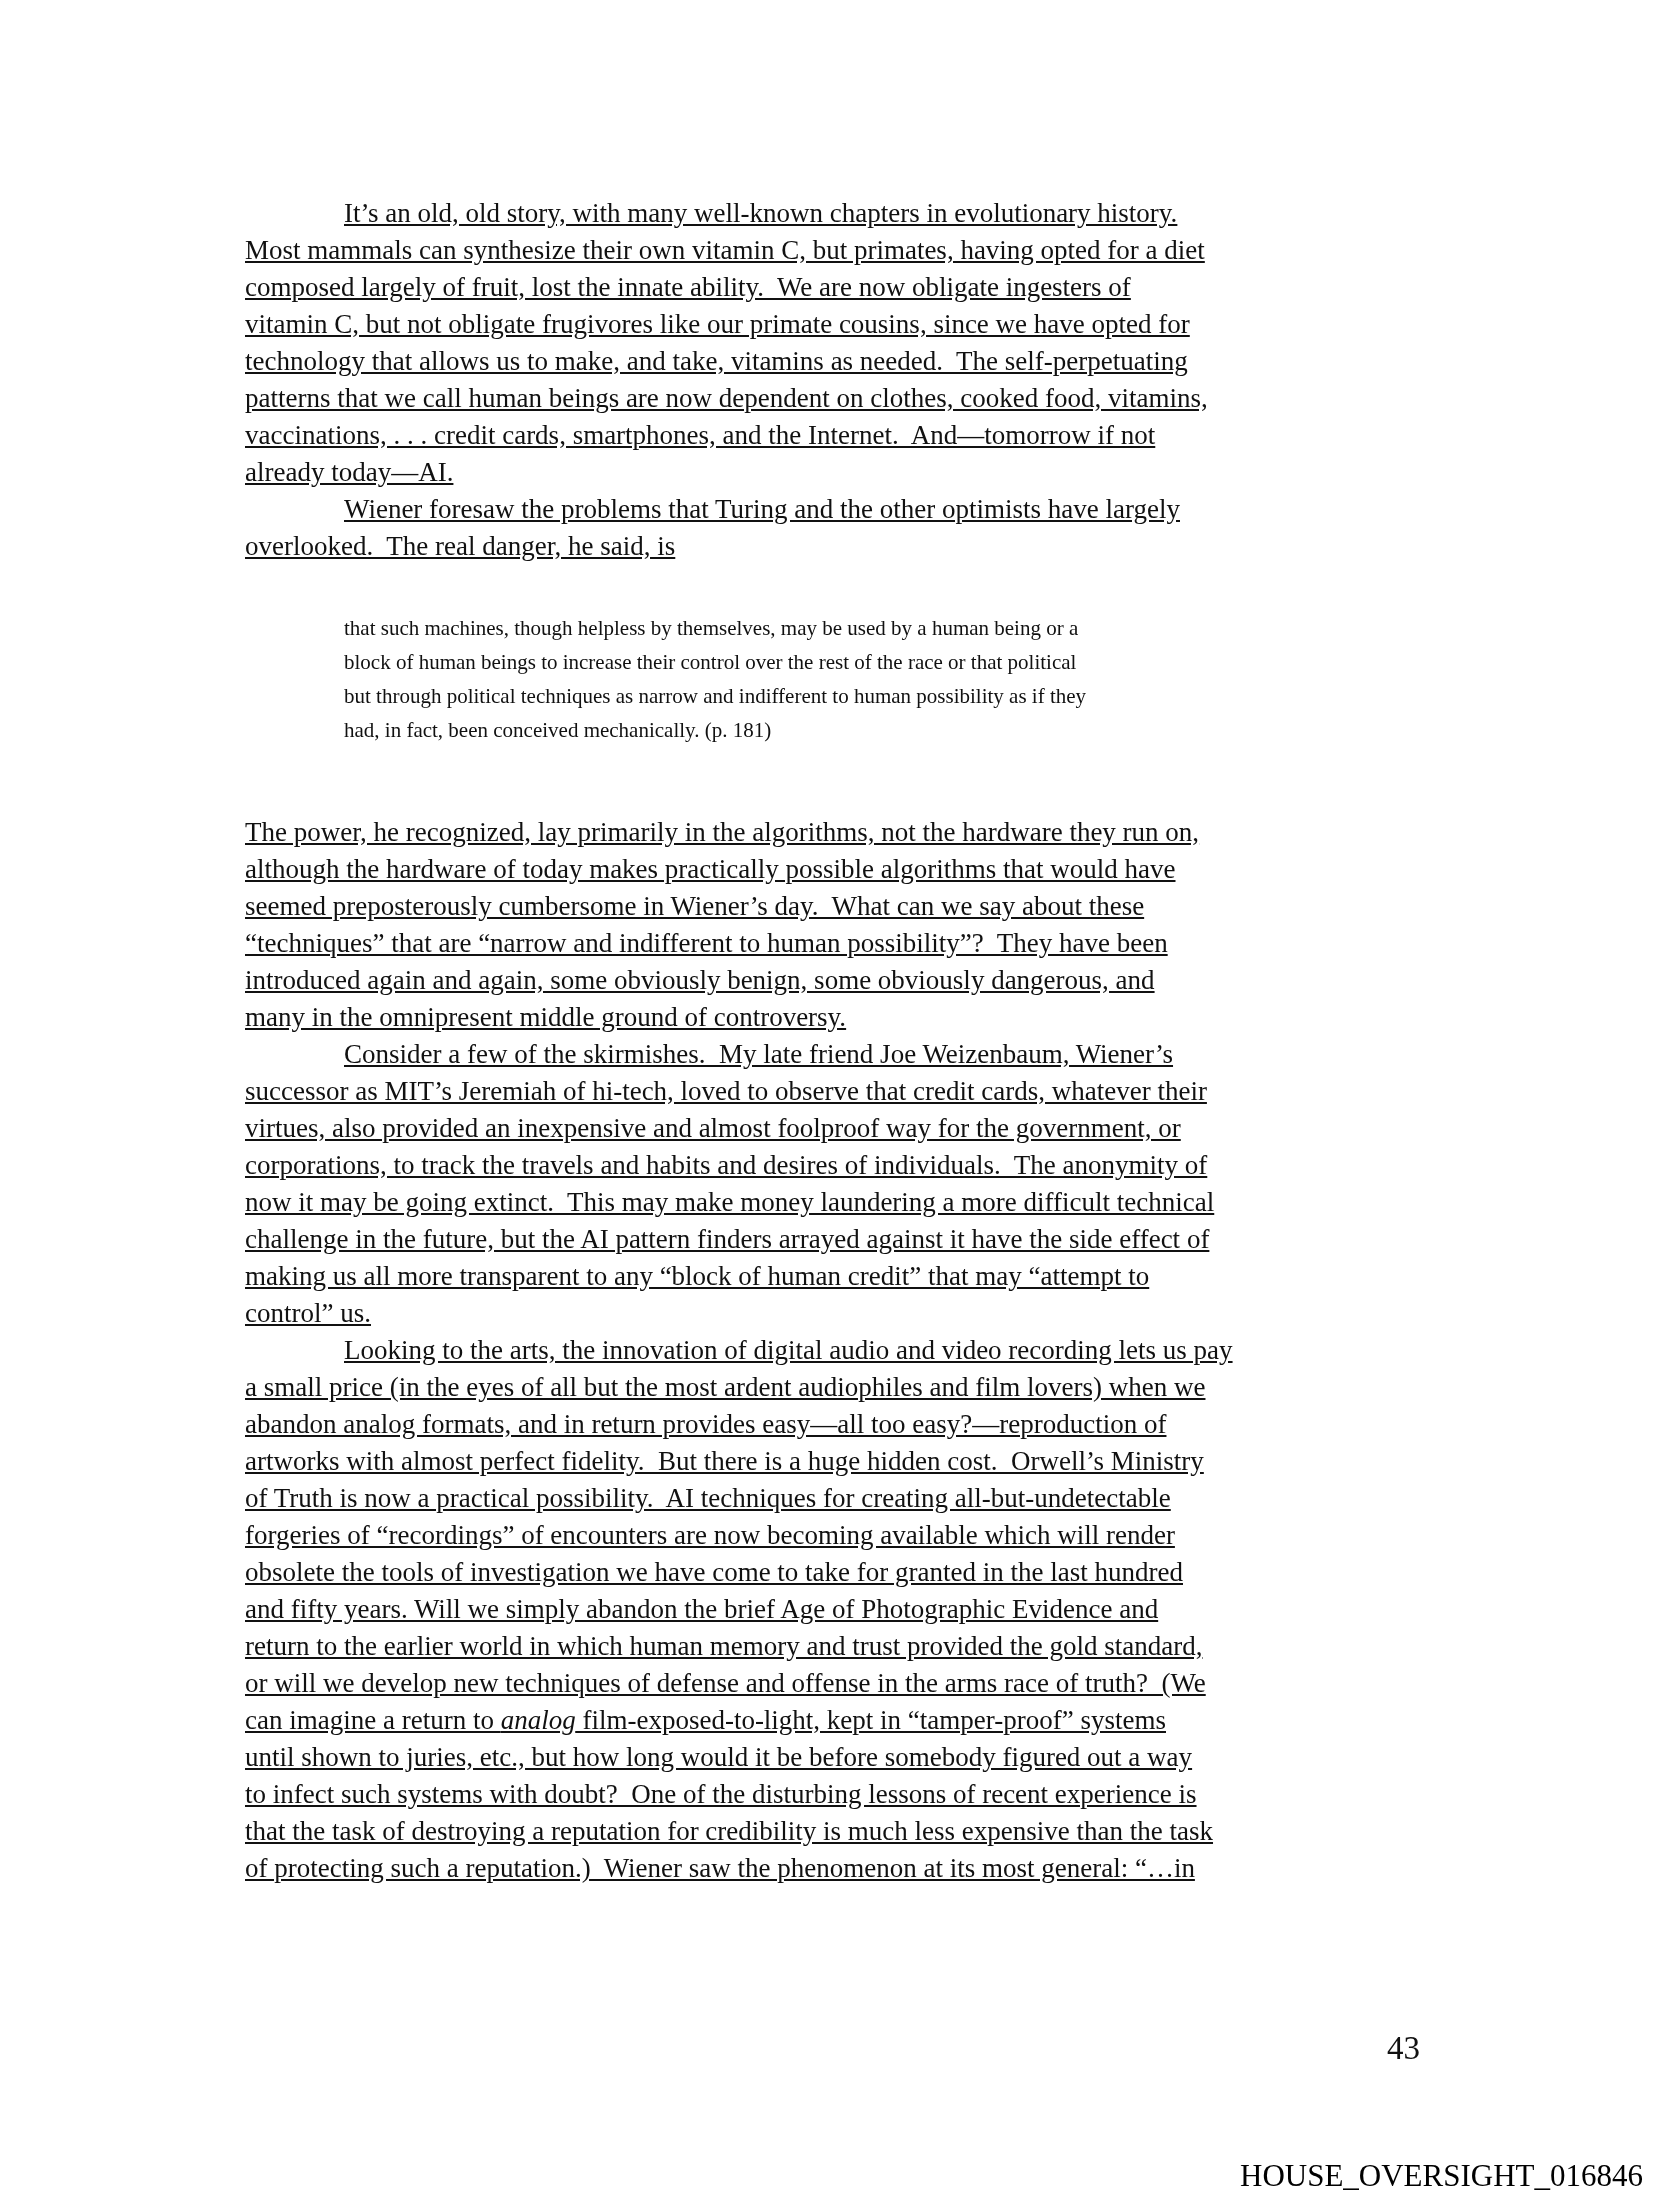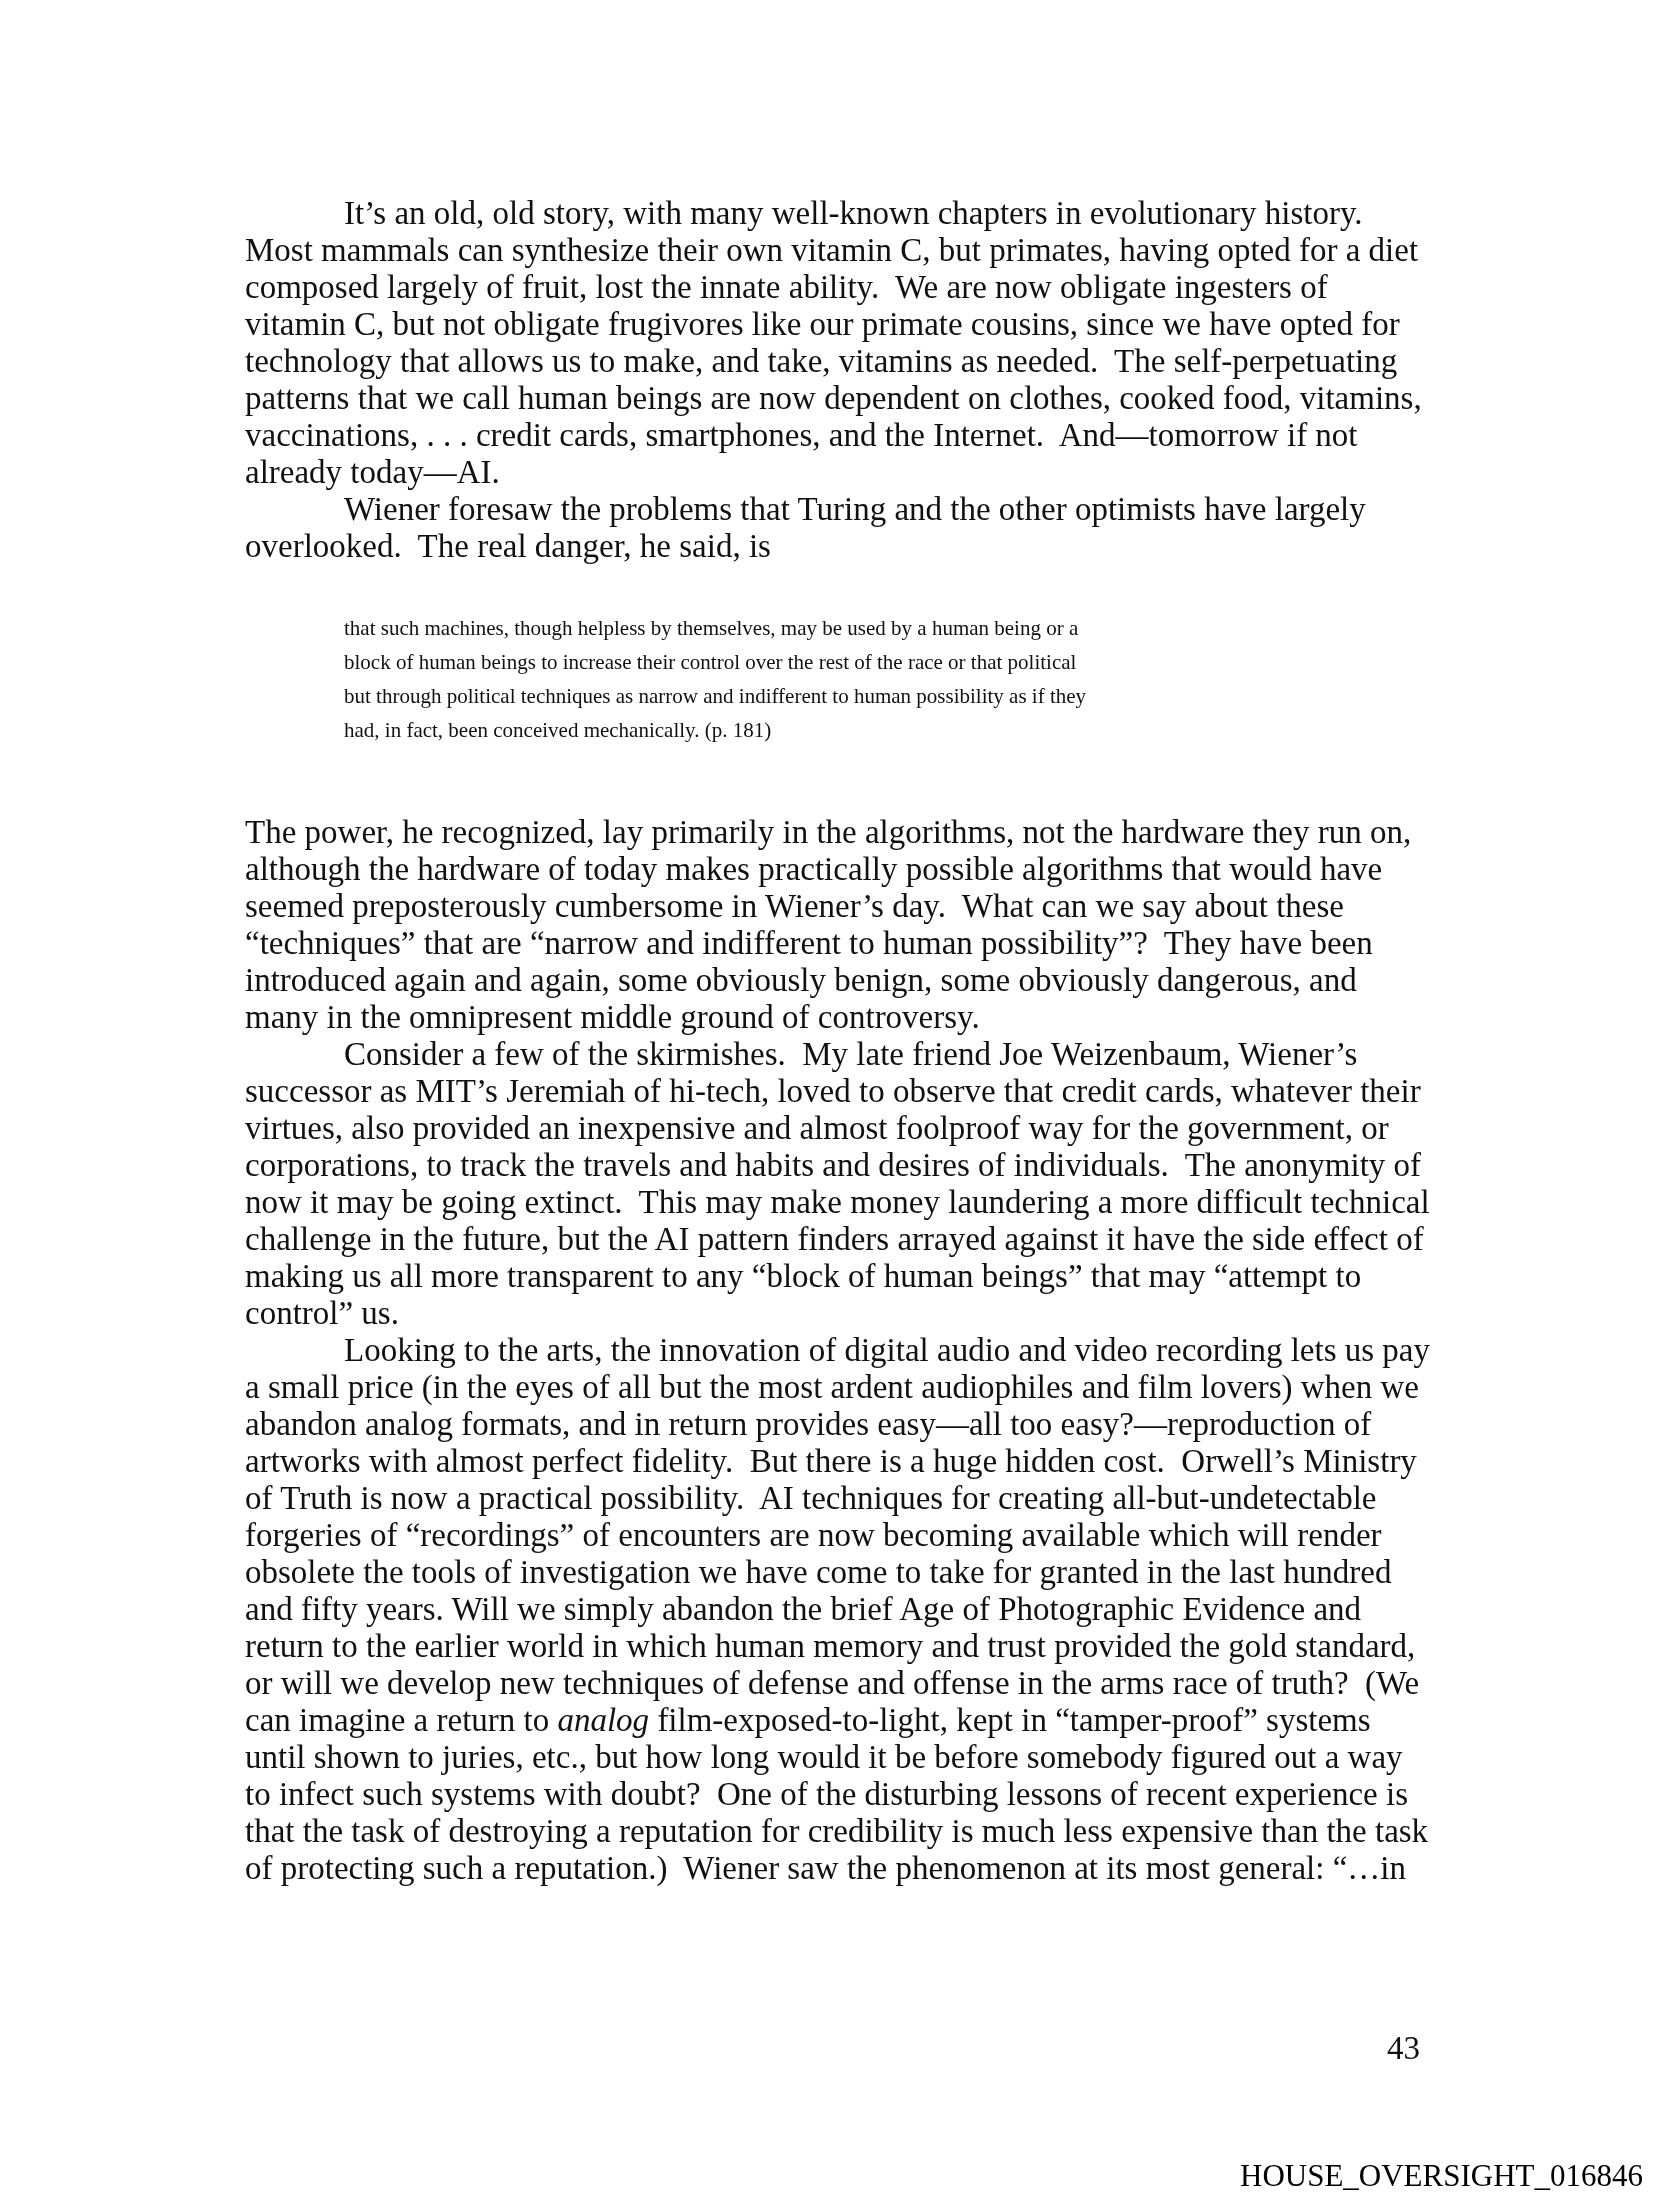--- a/index.html
+++ b/index.html
@@ -19,22 +19,23 @@
     left: 0; top: 0;
     width: 1669px;
     height: 2205px;
     background: #ffffff;
   }
   .body-block {
     position: absolute;
     left: 245px;
     width: 1178px;
     font-family: "Liberation Serif", "DejaVu Serif", serif;
-    font-size: 33px;
+    font-size: 27px;
     line-height: 37px;
+    text-decoration: underline;
   }
   .line {
     display: block;
     white-space: pre;
     height: 37px;
   }
   .line.indent {
     padding-left: 99px;
   }
   #block-1 { top: 195px; }
@@ -109,21 +110,21 @@
     <span class="line">seemed preposterously cumbersome in Wiener’s day.  What can we say about these</span>
     <span class="line">“techniques” that are “narrow and indifferent to human possibility”?  They have been</span>
     <span class="line">introduced again and again, some obviously benign, some obviously dangerous, and</span>
     <span class="line">many in the omnipresent middle ground of controversy.</span>
     <span class="line indent">Consider a few of the skirmishes.  My late friend Joe Weizenbaum, Wiener’s</span>
     <span class="line">successor as MIT’s Jeremiah of hi-tech, loved to observe that credit cards, whatever their</span>
     <span class="line">virtues, also provided an inexpensive and almost foolproof way for the government, or</span>
     <span class="line">corporations, to track the travels and habits and desires of individuals.  The anonymity of</span>
     <span class="line">now it may be going extinct.  This may make money laundering a more difficult technical</span>
     <span class="line">challenge in the future, but the AI pattern finders arrayed against it have the side effect of</span>
-    <span class="line">making us all more transparent to any “block of human beings” that may “attempt to</span>
+    <span class="line">making us all more transparent to any “block of human credit” that may “attempt to</span>
     <span class="line">control” us.</span>
     <span class="line indent">Looking to the arts, the innovation of digital audio and video recording lets us pay</span>
     <span class="line">a small price (in the eyes of all but the most ardent audiophiles and film lovers) when we</span>
     <span class="line">abandon analog formats, and in return provides easy—all too easy?—reproduction of</span>
     <span class="line">artworks with almost perfect fidelity.  But there is a huge hidden cost.  Orwell’s Ministry</span>
     <span class="line">of Truth is now a practical possibility.  AI techniques for creating all-but-undetectable</span>
     <span class="line">forgeries of “recordings” of encounters are now becoming available which will render</span>
     <span class="line">obsolete the tools of investigation we have come to take for granted in the last hundred</span>
     <span class="line">and fifty years. Will we simply abandon the brief Age of Photographic Evidence and</span>
     <span class="line">return to the earlier world in which human memory and trust provided the gold standard,</span>

